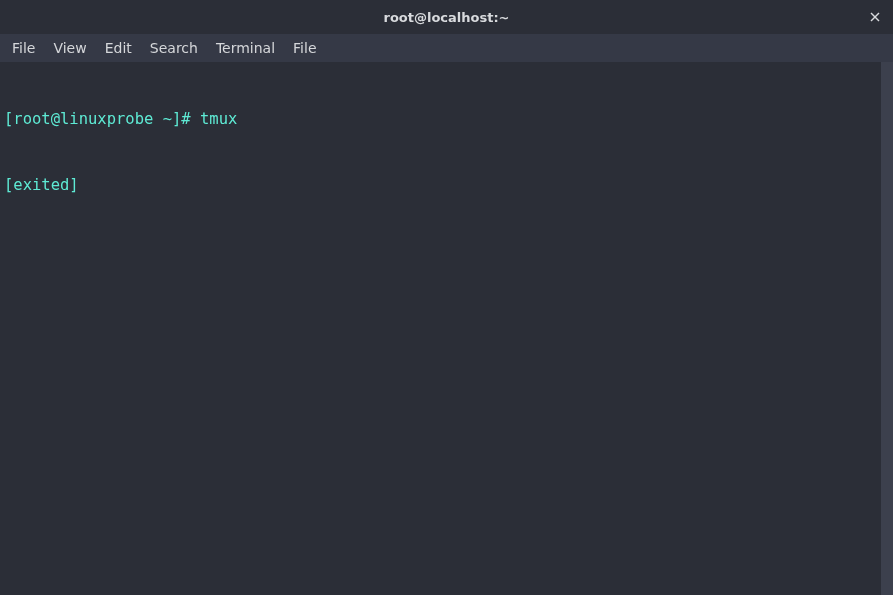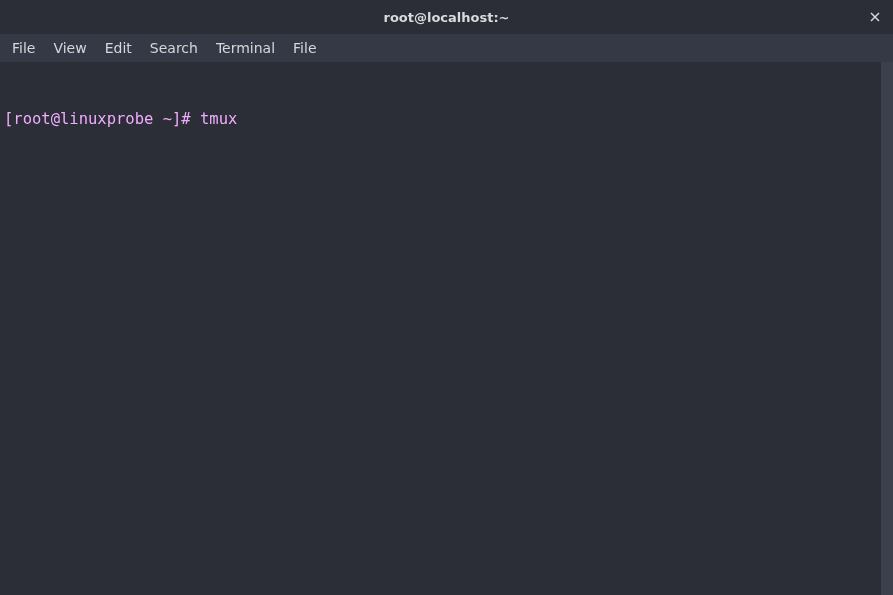--- a/index.html
+++ b/index.html
@@ -59,21 +59,21 @@
     .menu-item {
       padding: 4px 9px;
       cursor: pointer;
     }
     .terminal-area {
       background: #2b2e37;
       height: calc(595px - 34px - 28px);
       padding: 2px 4px;
       font-family: "DejaVu Sans Mono", "Liberation Mono", monospace;
       font-size: 15.5px;
-      color: #f0abfc;
+      color: #5eead4;
       line-height: 22px;
       white-space: pre;
       position: relative;
     }
     .terminal-line {
       display: block;
     }
     .scrollbar {
       position: absolute;
       right: 0;
@@ -100,15 +100,16 @@
   <span class="menu-item">File</span>
   <span class="menu-item">View</span>
   <span class="menu-item">Edit</span>
   <span class="menu-item">Search</span>
   <span class="menu-item">Terminal</span>
   <span class="menu-item">File</span>
 </div>
 
 <div class="terminal-area">
   <span class="terminal-line">[root@linuxprobe ~]# tmux</span>
+  <span class="terminal-line">[exited]</span>
 </div>
 
 <div class="scrollbar"></div>
 
 </body></html>

